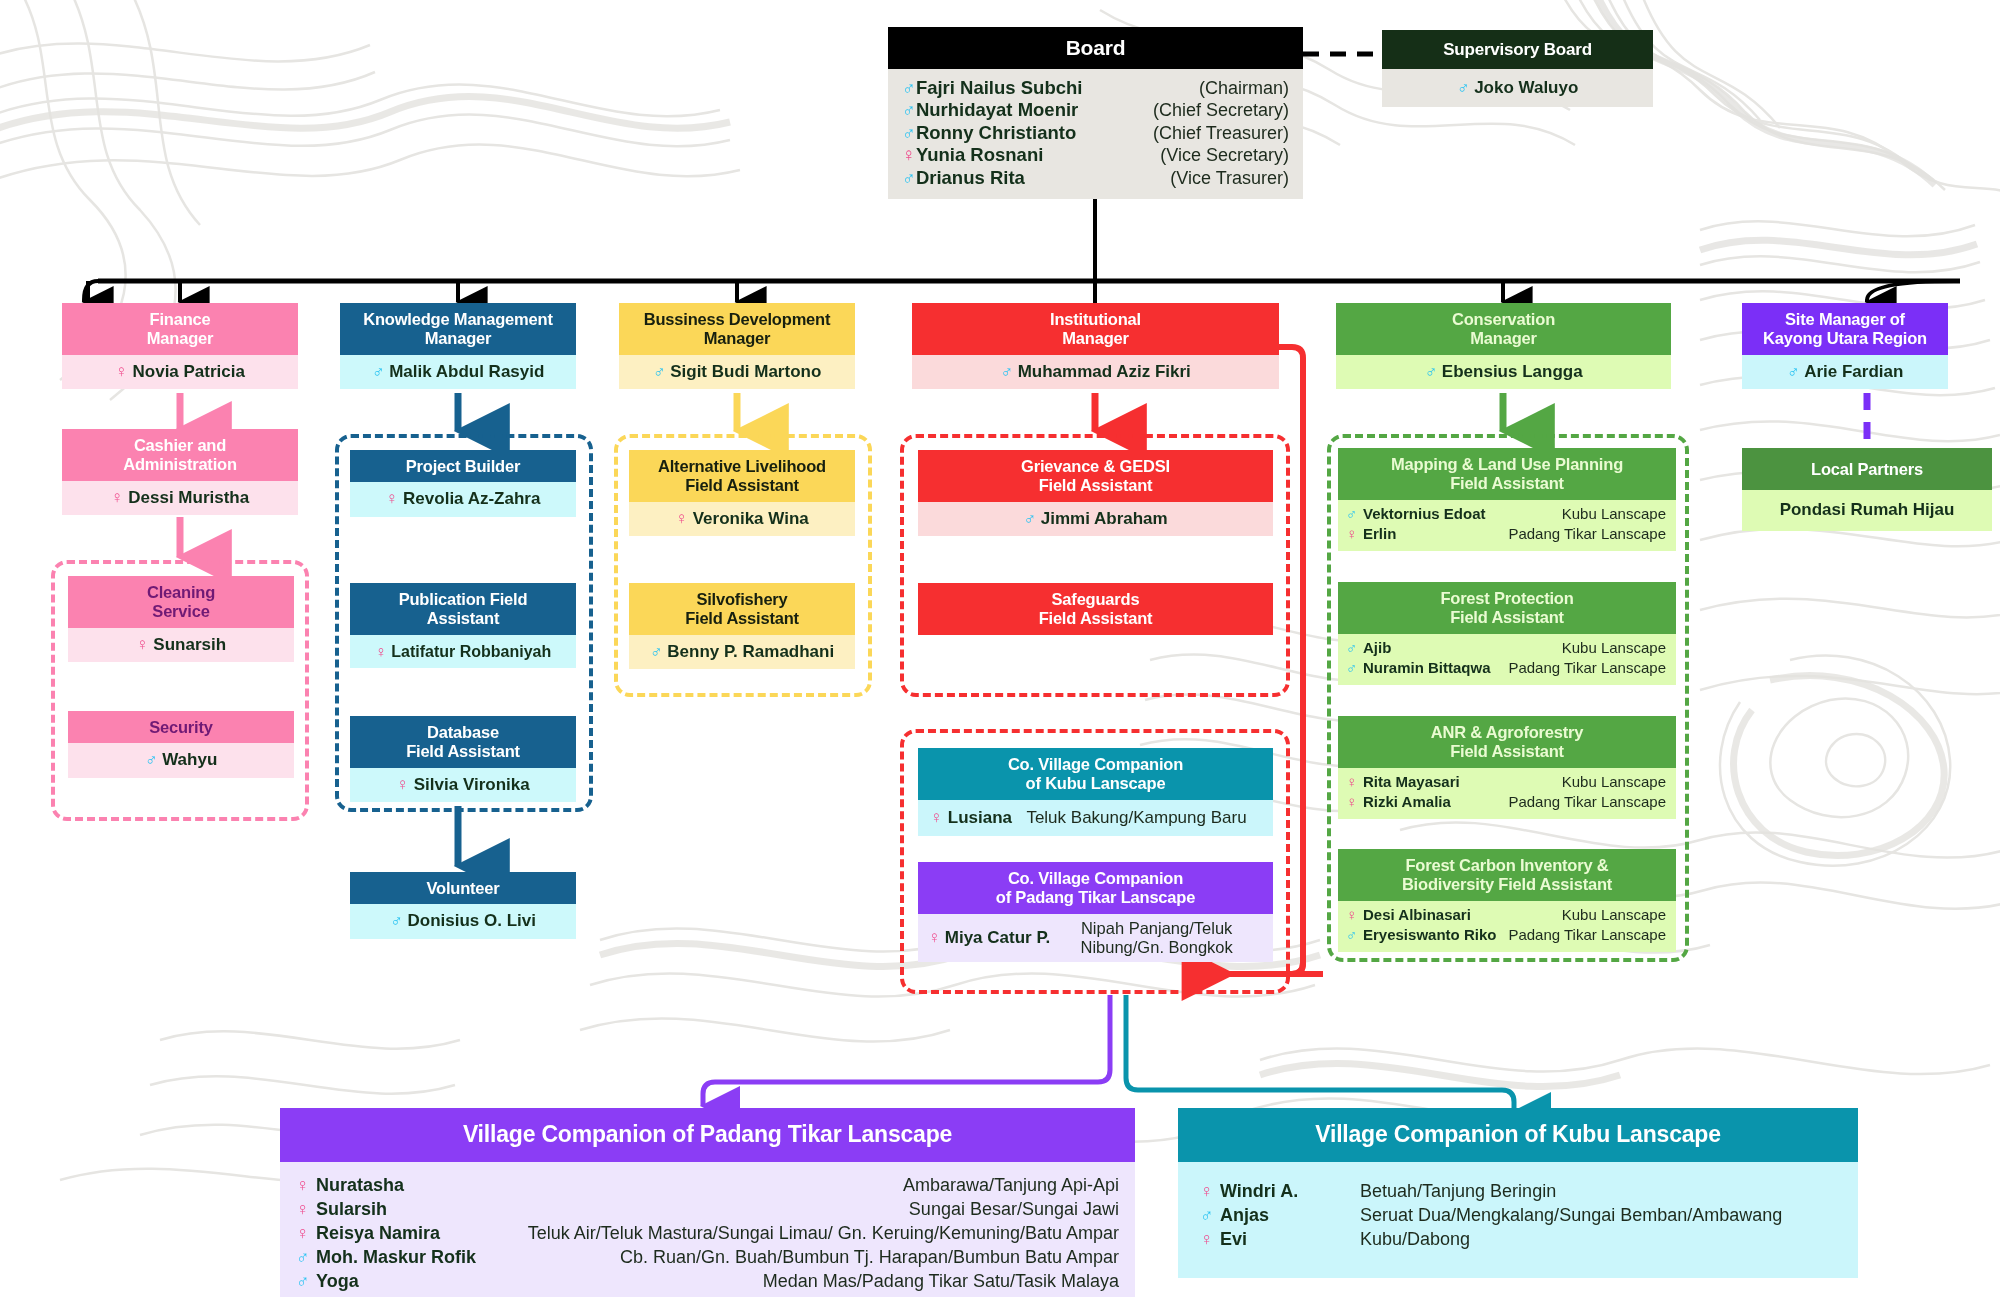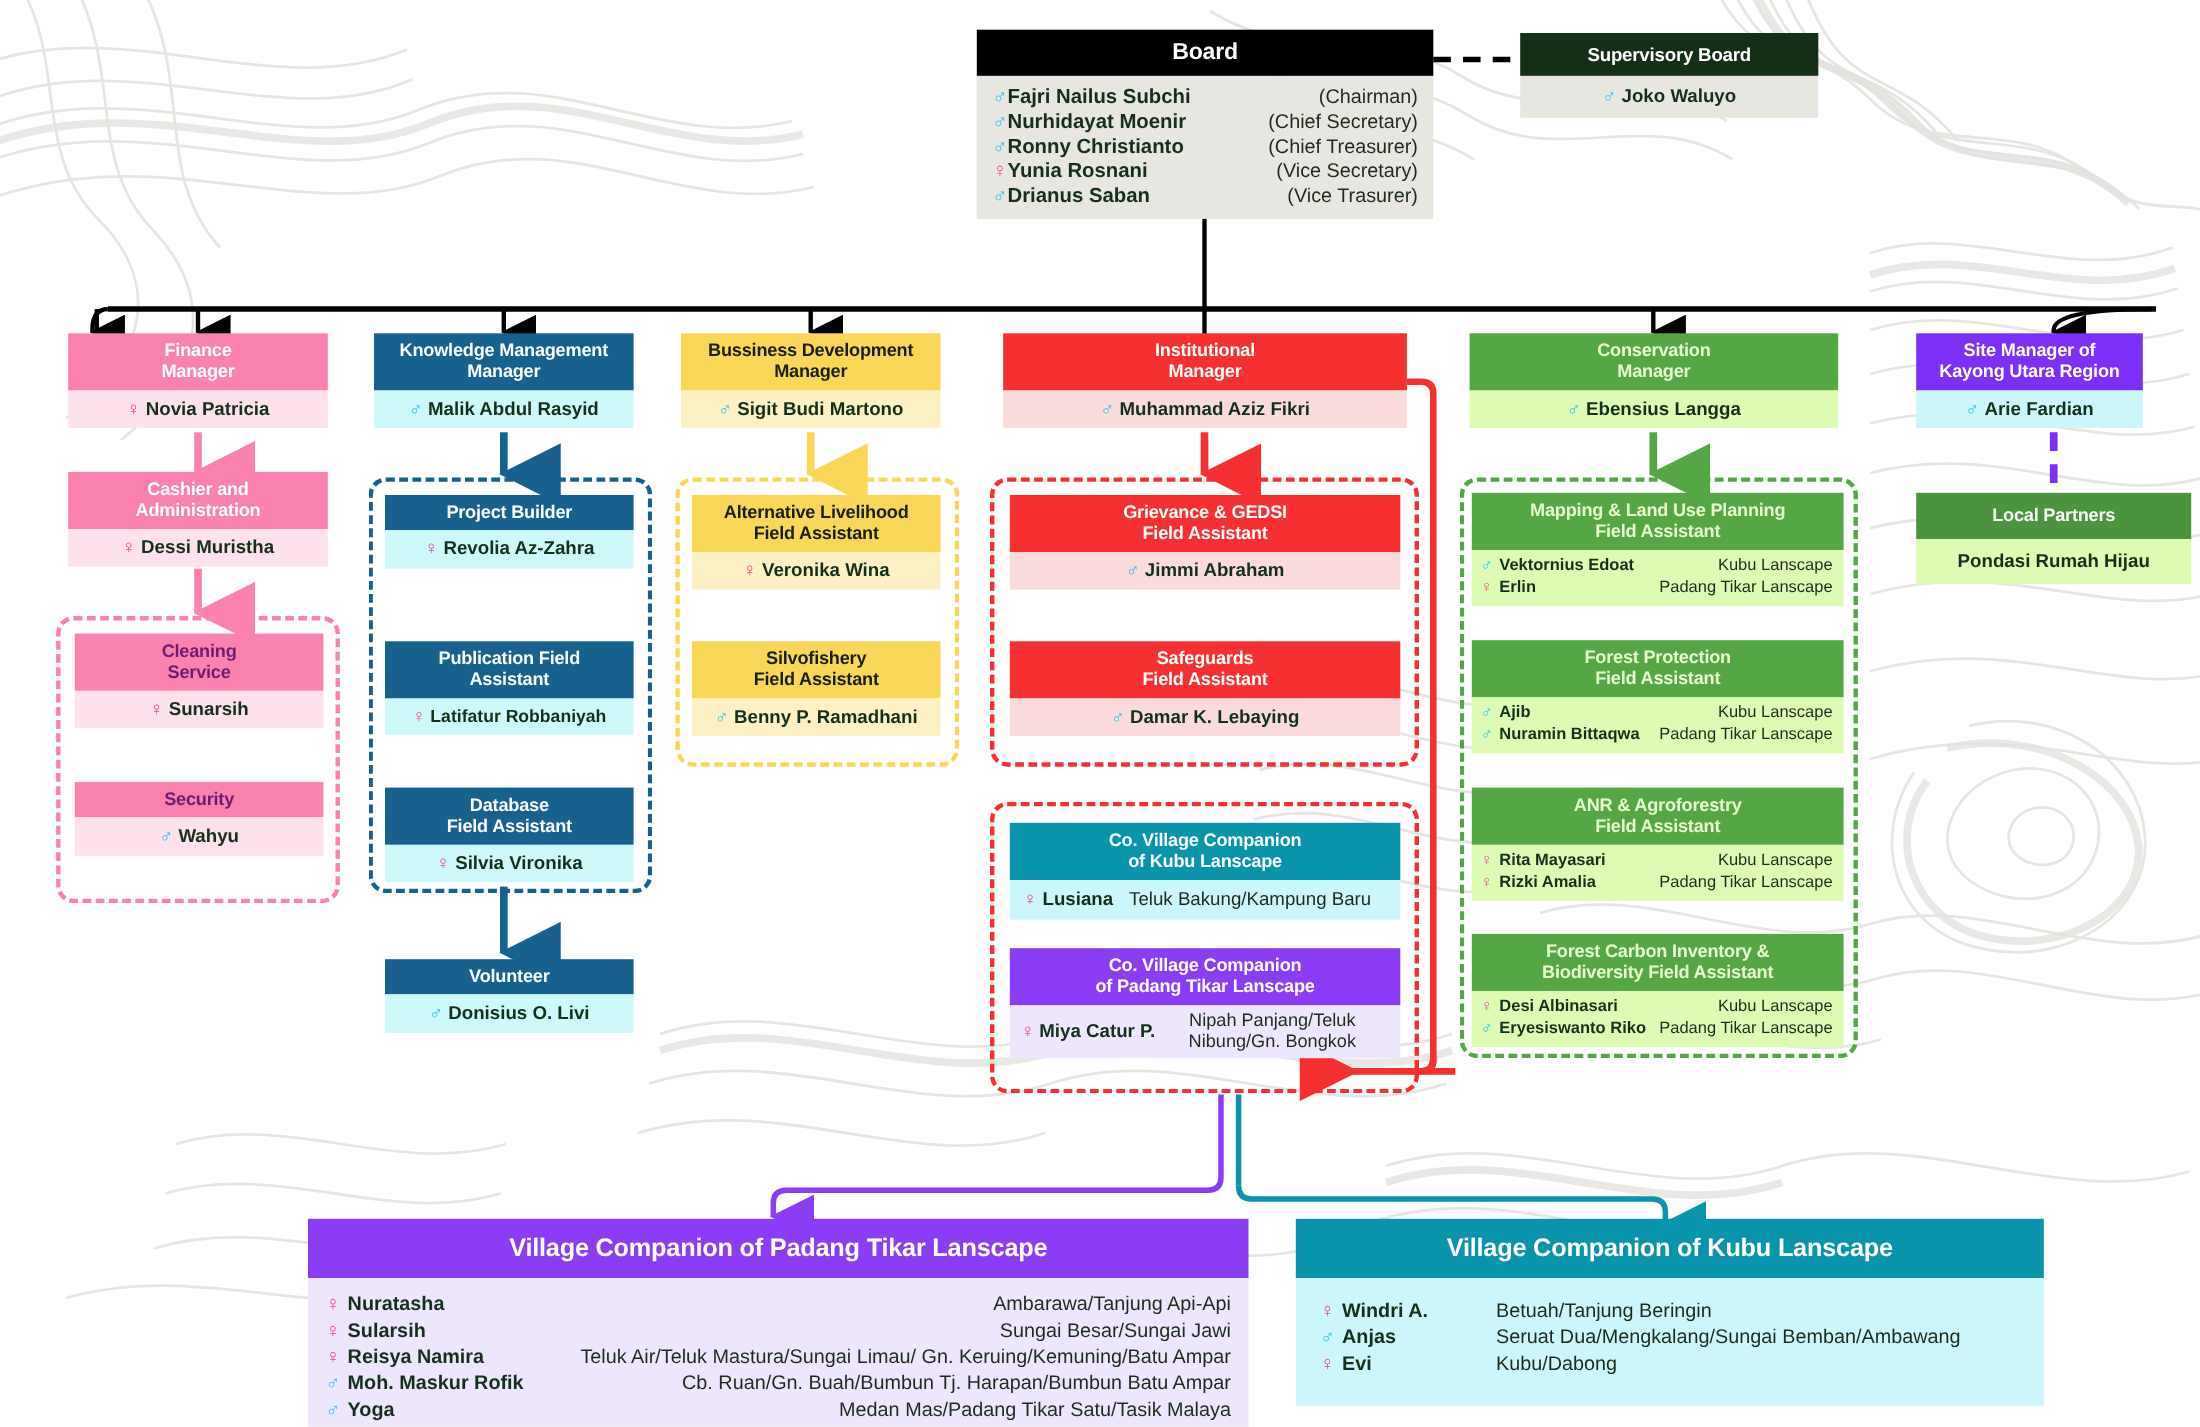--- a/index.html
+++ b/index.html
@@ -239,21 +239,21 @@
       </div>
       <div class="brow">
         <span class="bn"><span class="sym m">♂</span><span class="nm">Ronny Christianto</span></span>
         <span class="bt">(Chief Treasurer)</span>
       </div>
       <div class="brow">
         <span class="bn"><span class="sym f">♀</span><span class="nm">Yunia Rosnani</span></span>
         <span class="bt">(Vice Secretary)</span>
       </div>
       <div class="brow">
-        <span class="bn"><span class="sym m">♂</span><span class="nm">Drianus Saban</span></span>
+        <span class="bn"><span class="sym m">♂</span><span class="nm">Drianus Rita</span></span>
         <span class="bt">(Vice Trasurer)</span>
       </div>
     </div>
   </div>
 
   <div class="node" id="supboard">
     <div class="hdr">Supervisory Board</div>
     <div class="body">
       <span class="sym m">♂</span>
       <span class="nm">Joko Waluyo</span>
@@ -372,24 +372,20 @@
     <div class="hdr twoline" style="white-space:pre-line">Grievance &amp; GEDSI
 Field Assistant</div>
     <div class="body">
       <span class="sym m">♂</span>
       <span class="nm">Jimmi Abraham</span>
     </div>
   </div>
   <div class="node card rd" style="left:918px;top:583px;width:355px;">
     <div class="hdr twoline" style="white-space:pre-line">Safeguards
 Field Assistant</div>
-    <div class="body">
-      <span class="sym m">♂</span>
-      <span class="nm">Damar K. Lebaying</span>
-    </div>
   </div>
 
   <div class="grp" style="left:900px;top:729px;width:390px;height:265px;border:4px dashed #f62f30;"></div>
   <div class="node card tl" style="left:918px;top:748px;width:355px;">
     <div class="hdr twoline" style="white-space:pre-line">Co. Village Companion
 of Kubu Lanscape</div>
     <div class="body" style="display:flex;align-items:center;padding:8px 12px">
       <span class="sym f">♀</span>
       <span class="nm" style="margin-left:5px">Lusiana</span>
       <span class="plc" style="flex:1;text-align:center;font-size:17px">Teluk Bakung/Kampung Baru</span>

